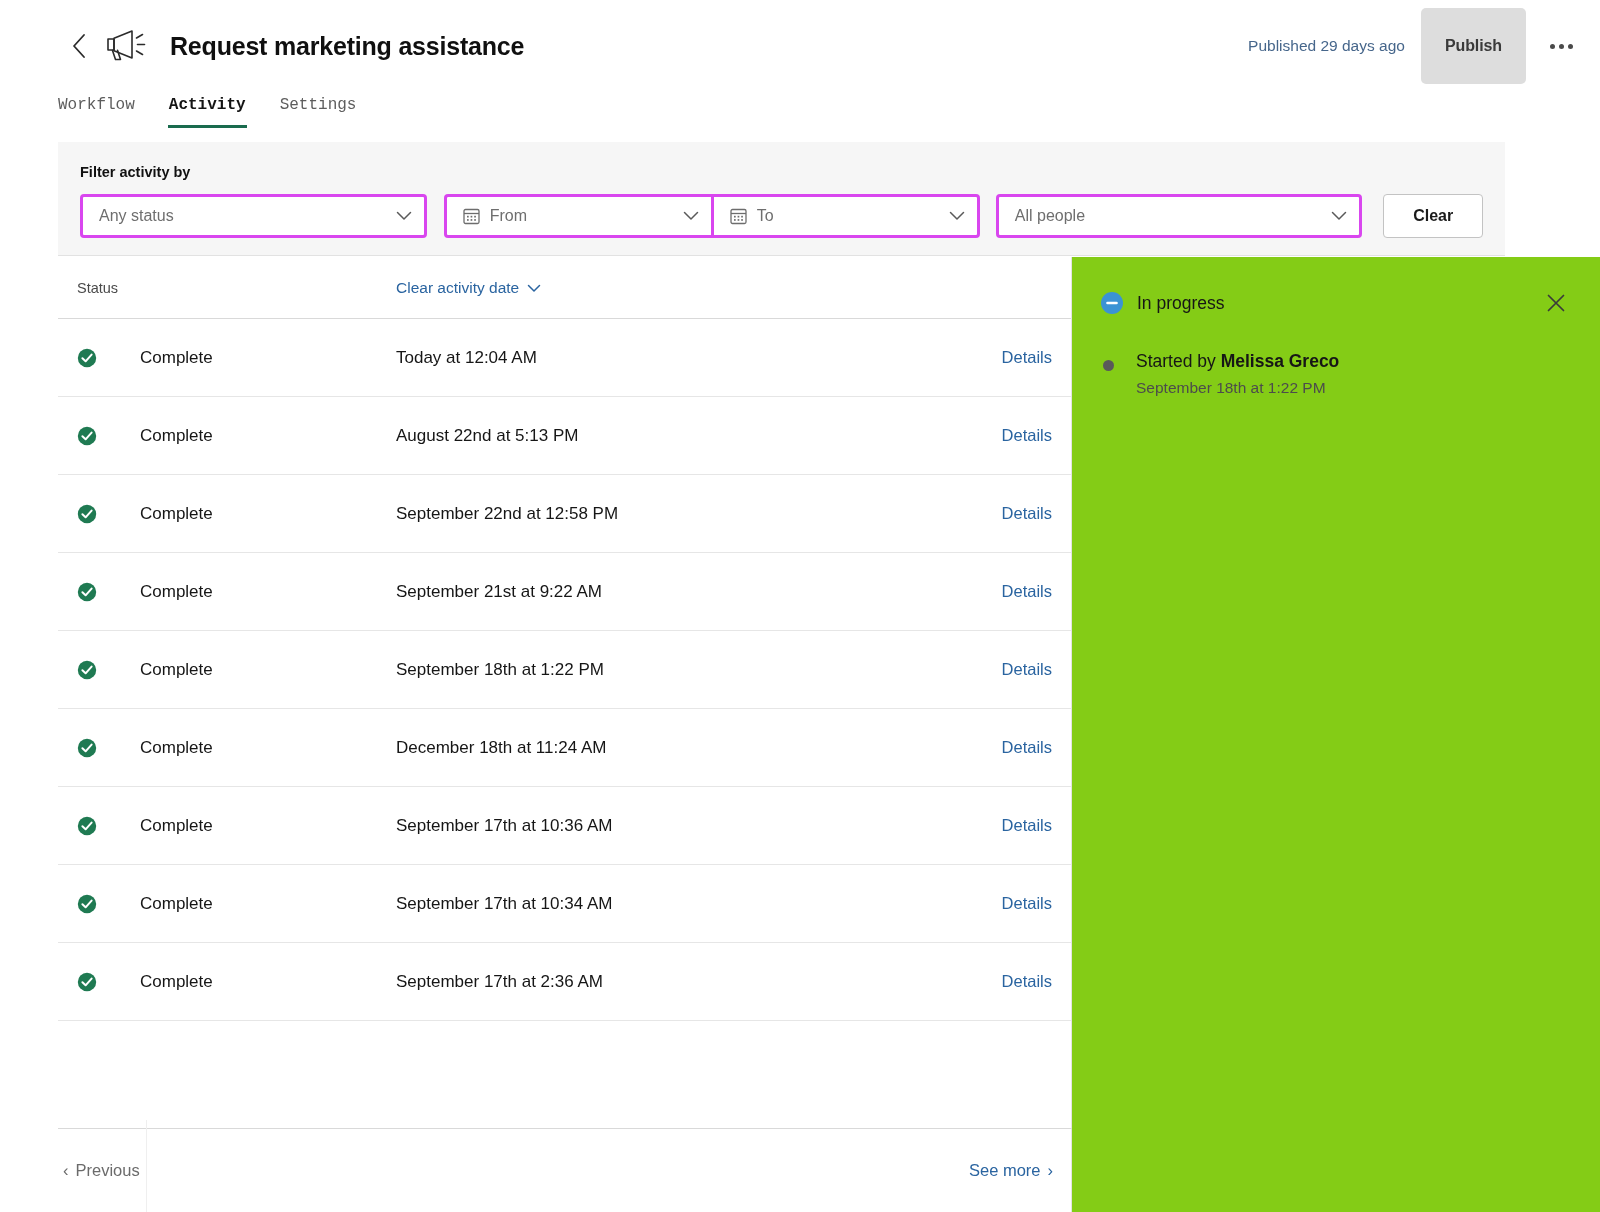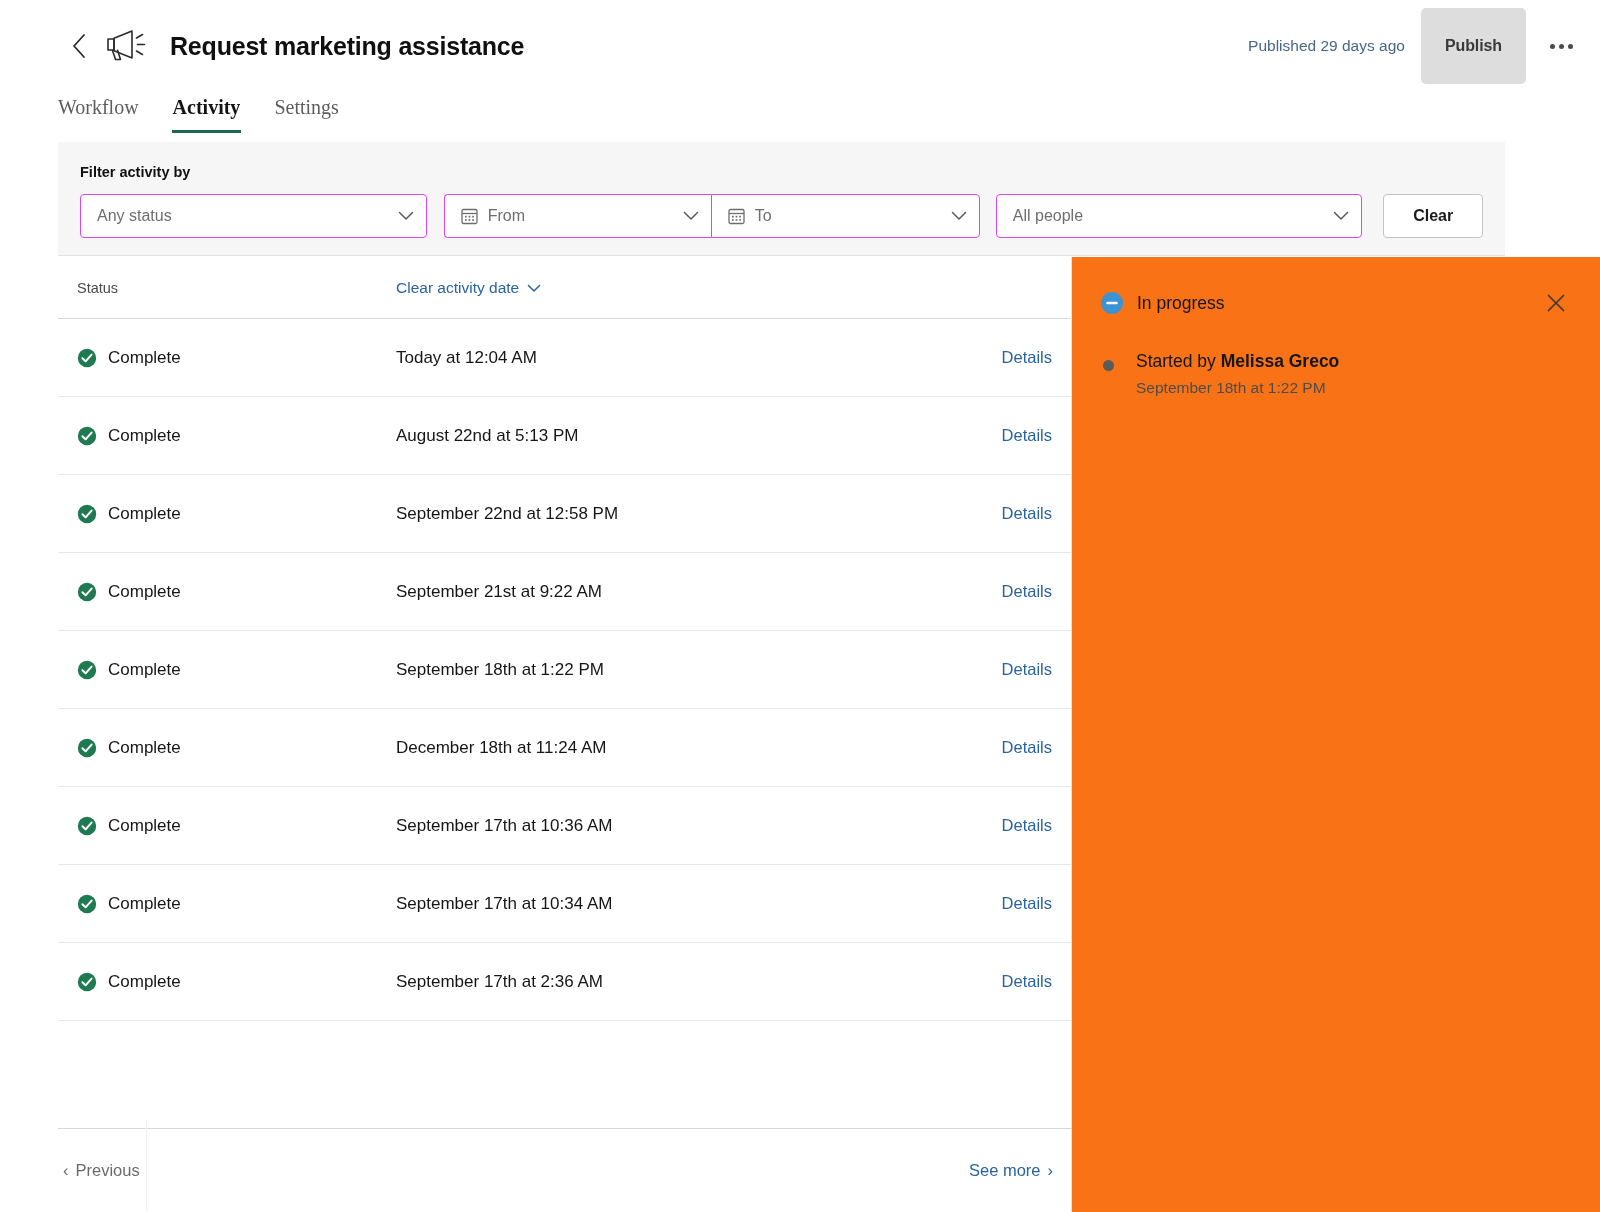--- a/index.html
+++ b/index.html
@@ -47,40 +47,40 @@
     gap: 4px;
   }
   .more-btn i { display:block; width: 5px; height: 5px; border-radius: 50%; background: #4a4a4a; }
 
   
   .tabs {
     position: absolute; left: 0; top: 92px; width: 1600px; height: 48px;
     display: flex; align-items: flex-start; padding-left: 58px;
   }
   .tab {
-    font-size: 20px; color: #5d5d5d; padding: 4px 0 14px 0; margin-right: 34px;
+    font-size: 16px; color: #5d5d5d; padding: 4px 0 14px 0; margin-right: 34px;
     cursor: pointer; position: relative; background: none; border: none;
-    font-family: Liberation Serif, serif;
+    font-family: Liberation Mono, monospace;
   }
   .tab.active { color: #141414; font-weight: bold; }
   .tab.active:after {
     content: ""; position: absolute; left: -1px; right: -1px; bottom: 0;
     height: 3px; background: #1a6b4e;
   }
 
   
   .filterbar {
     position: absolute; left: 58px; top: 142px; width: 1447px; height: 114px;
     background: #f6f6f6; border-bottom: 1px solid #e2e2e2;
     padding: 22px 22px 0 22px;
   }
   .filter-label { font-size: 14.5px; font-weight: bold; color: #111; margin-bottom: 14px; }
   .filter-row { display: flex; align-items: center; }
   .select {
-    height: 44px; background: #ffffff; border: 1px solid #d946ef; border-radius: 4px;
+    height: 44px; background: #ffffff; border: 3px solid #d946ef; border-radius: 4px;
     display: flex; align-items: center; padding: 0 12px 0 16px; position: relative;
     cursor: pointer;
   }
   .select .sel-text { font-size: 16px; color: #6e6e6e; flex: 1; white-space: nowrap; }
   .chev { margin-left: 10px; flex: 0 0 auto; }
   .sel-status { width: 348px; }
   .sel-from   { width: 268px; margin-left: 17px; border-right: none;
                 border-top-right-radius: 0; border-bottom-right-radius: 0; }
   .sel-to     { width: 270px; border-top-left-radius: 0; border-bottom-left-radius: 0; }
   .sel-people { width: 368px; margin-left: 16px; }
@@ -104,21 +104,21 @@
   .th-status { width: 338px; padding-left: 19px; font-size: 14.5px; color: #4a4a4a; }
   .th-date { font-size: 15.5px; color: #2a64a0; display: flex; align-items: center; cursor: pointer; }
   .th-date .chev { margin-left: 8px; }
 
   .row {
     display: flex; align-items: center; height: 78px;
     border-bottom: 1px solid #e6e6e6;
   }
   .cell-status {
     width: 338px; padding-left: 19px; display: flex; align-items: center;
-    font-size: 17px; color: #161616;
+    font-size: 17px; color: #161616; gap: 32px;
   }
   .status-ico { margin-right: 11px; display: flex; flex: 0 0 auto; }
   .cell-date { flex: 1; font-size: 17px; color: #161616; }
   .cell-details { padding-right: 19px; }
   .details-link {
     font-size: 16.5px; color: #2a64a0; text-decoration: none; cursor: pointer;
   }
 
   .pager {
     position: absolute; left: 0; bottom: 0; width: 1014px; height: 84px;
@@ -129,21 +129,21 @@
     font-size: 16.5px; color: #6b6b6b; cursor: default; display: flex; align-items: center; gap: 7px;
   }
   .seemore-link {
     margin-left: auto; font-size: 16.5px; color: #2a64a0; cursor: pointer;
     display: flex; align-items: center; gap: 7px; text-decoration: none;
   }
 
   
   .side-panel {
     position: absolute; left: 1072px; top: 257px; width: 528px; height: 955px;
-    background: #f97316; padding: 30px 28px 0 28px;
+    background: #84cc16; padding: 30px 28px 0 28px;
   }
   .sp-head { display: flex; align-items: center; }
   .sp-badge { display: flex; flex: 0 0 auto; margin-right: 13px; }
   .sp-title { font-size: 17.5px; color: #161616; }
   .sp-close {
     margin-left: auto; width: 32px; height: 32px; border: none; background: none;
     display: flex; align-items: center; justify-content: center; cursor: pointer;
   }
   .sp-entry { display: flex; margin-top: 32px; }
   .sp-dot {

